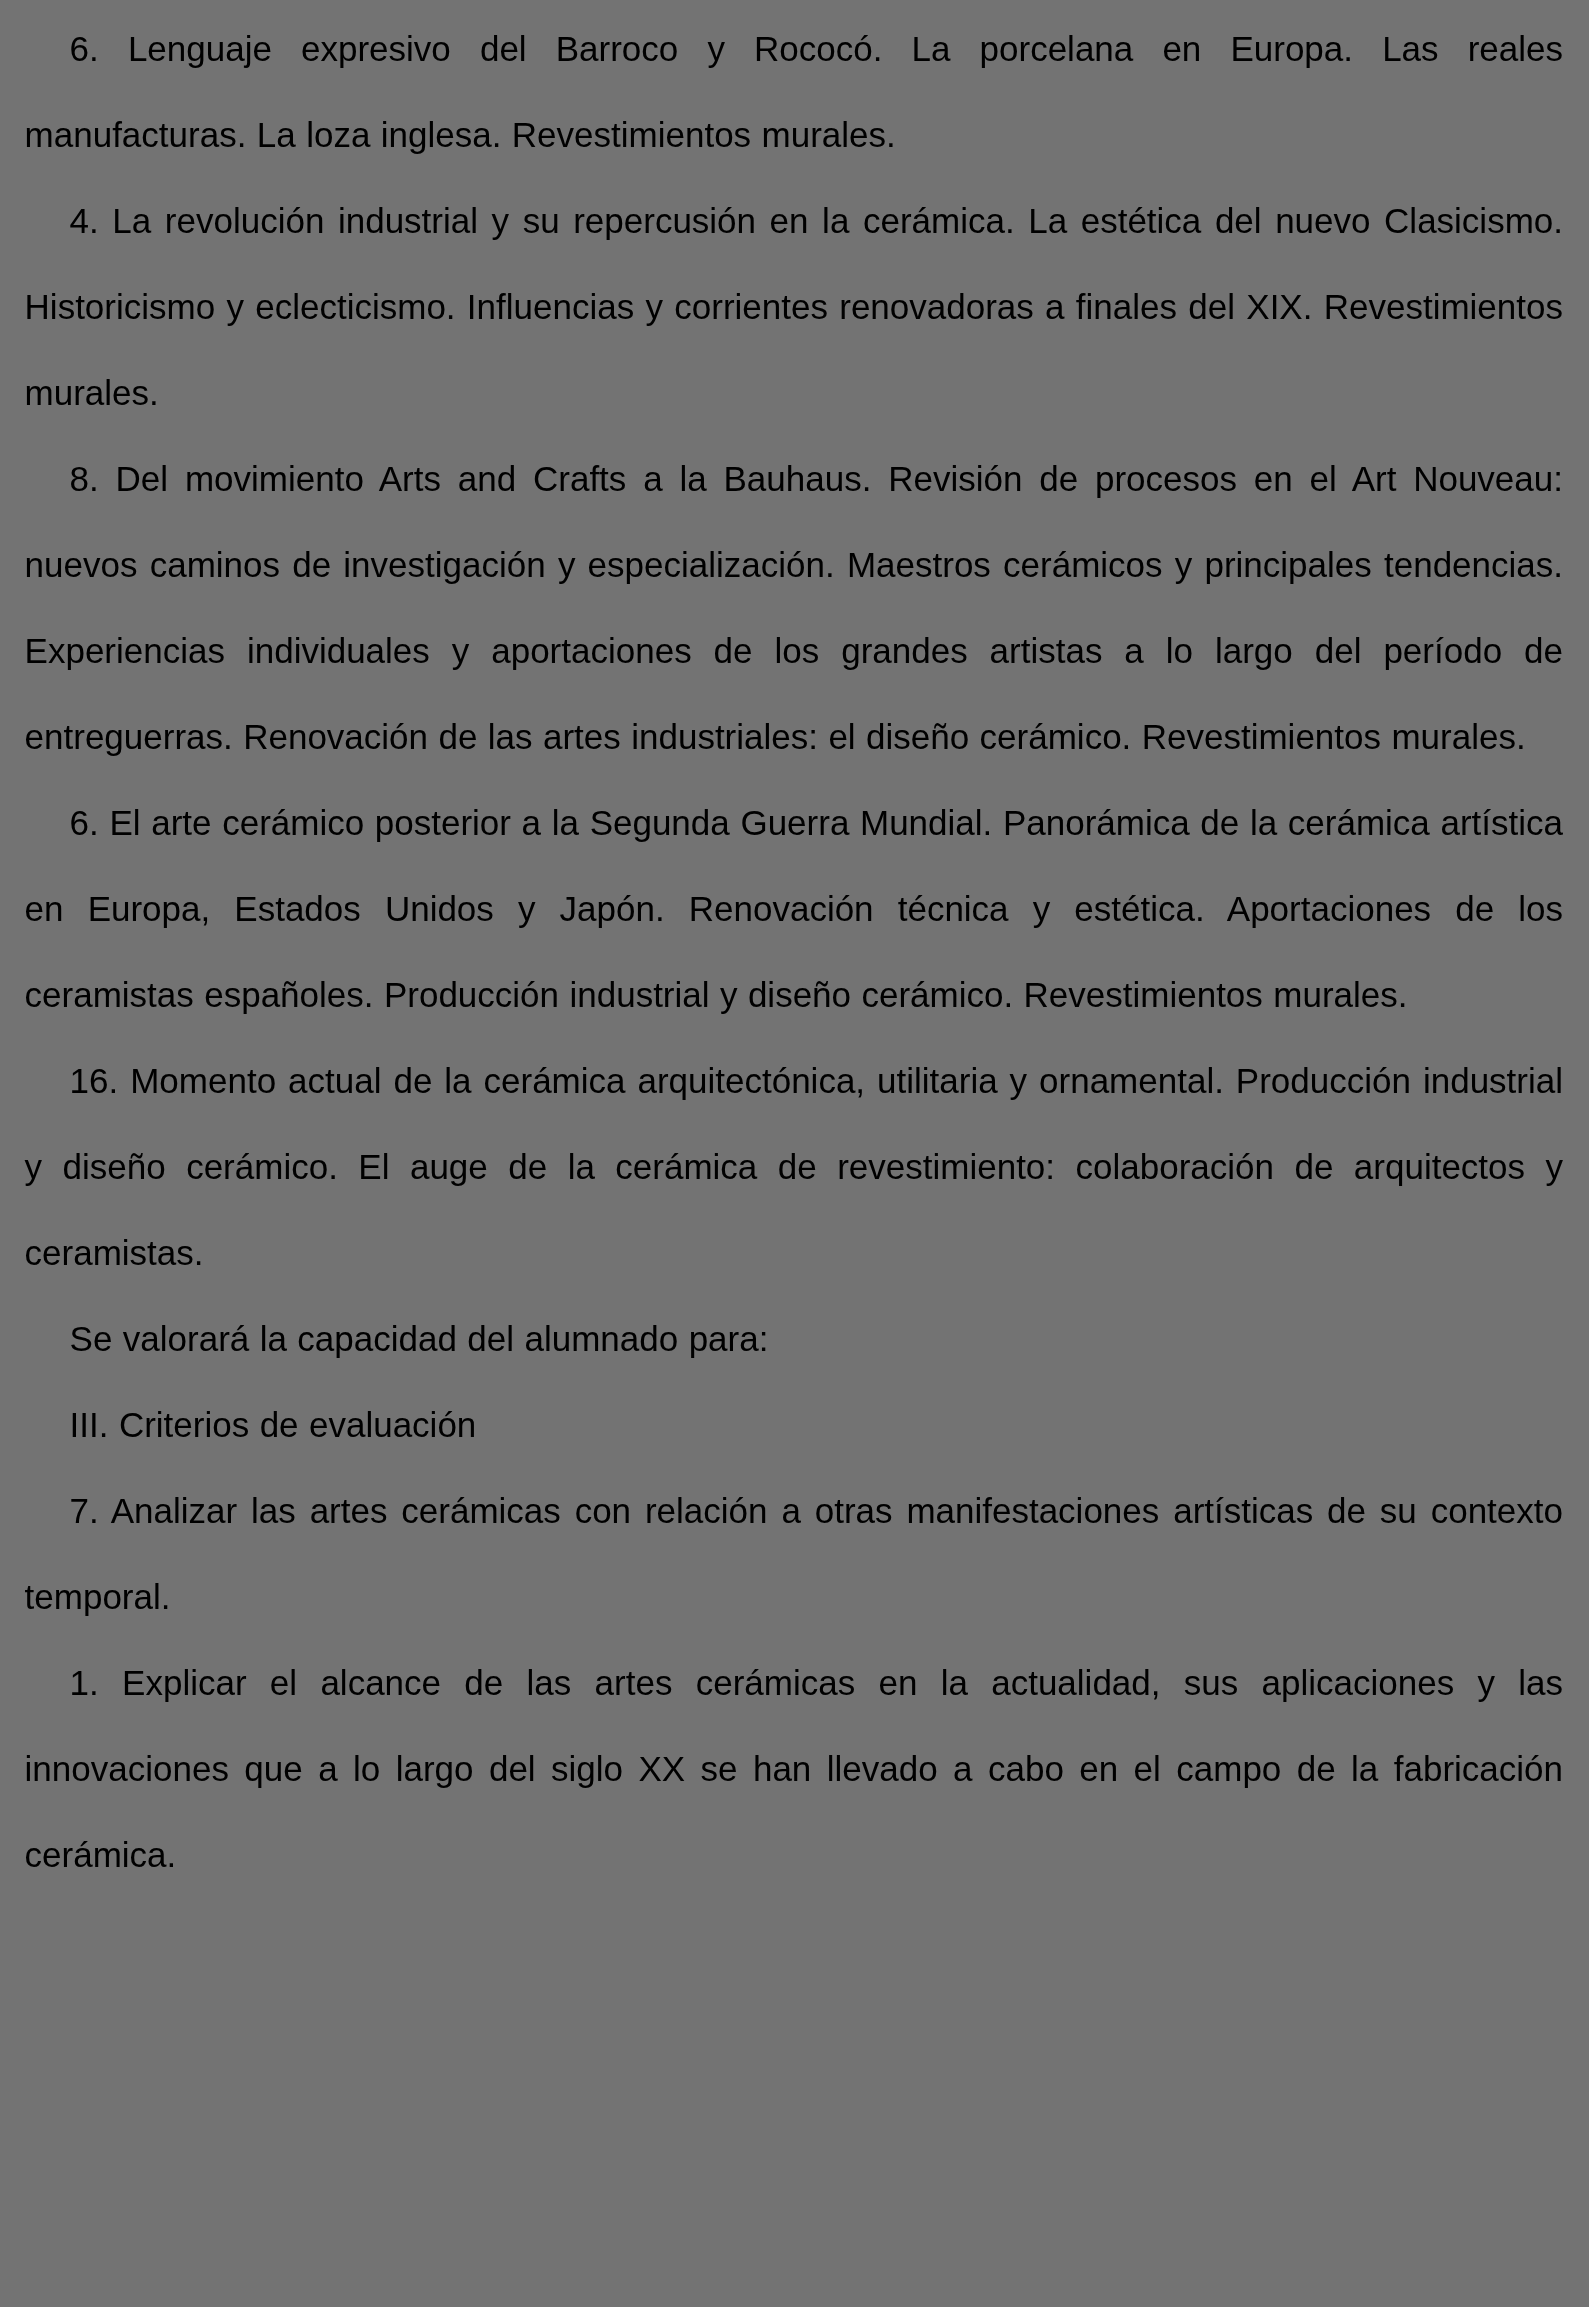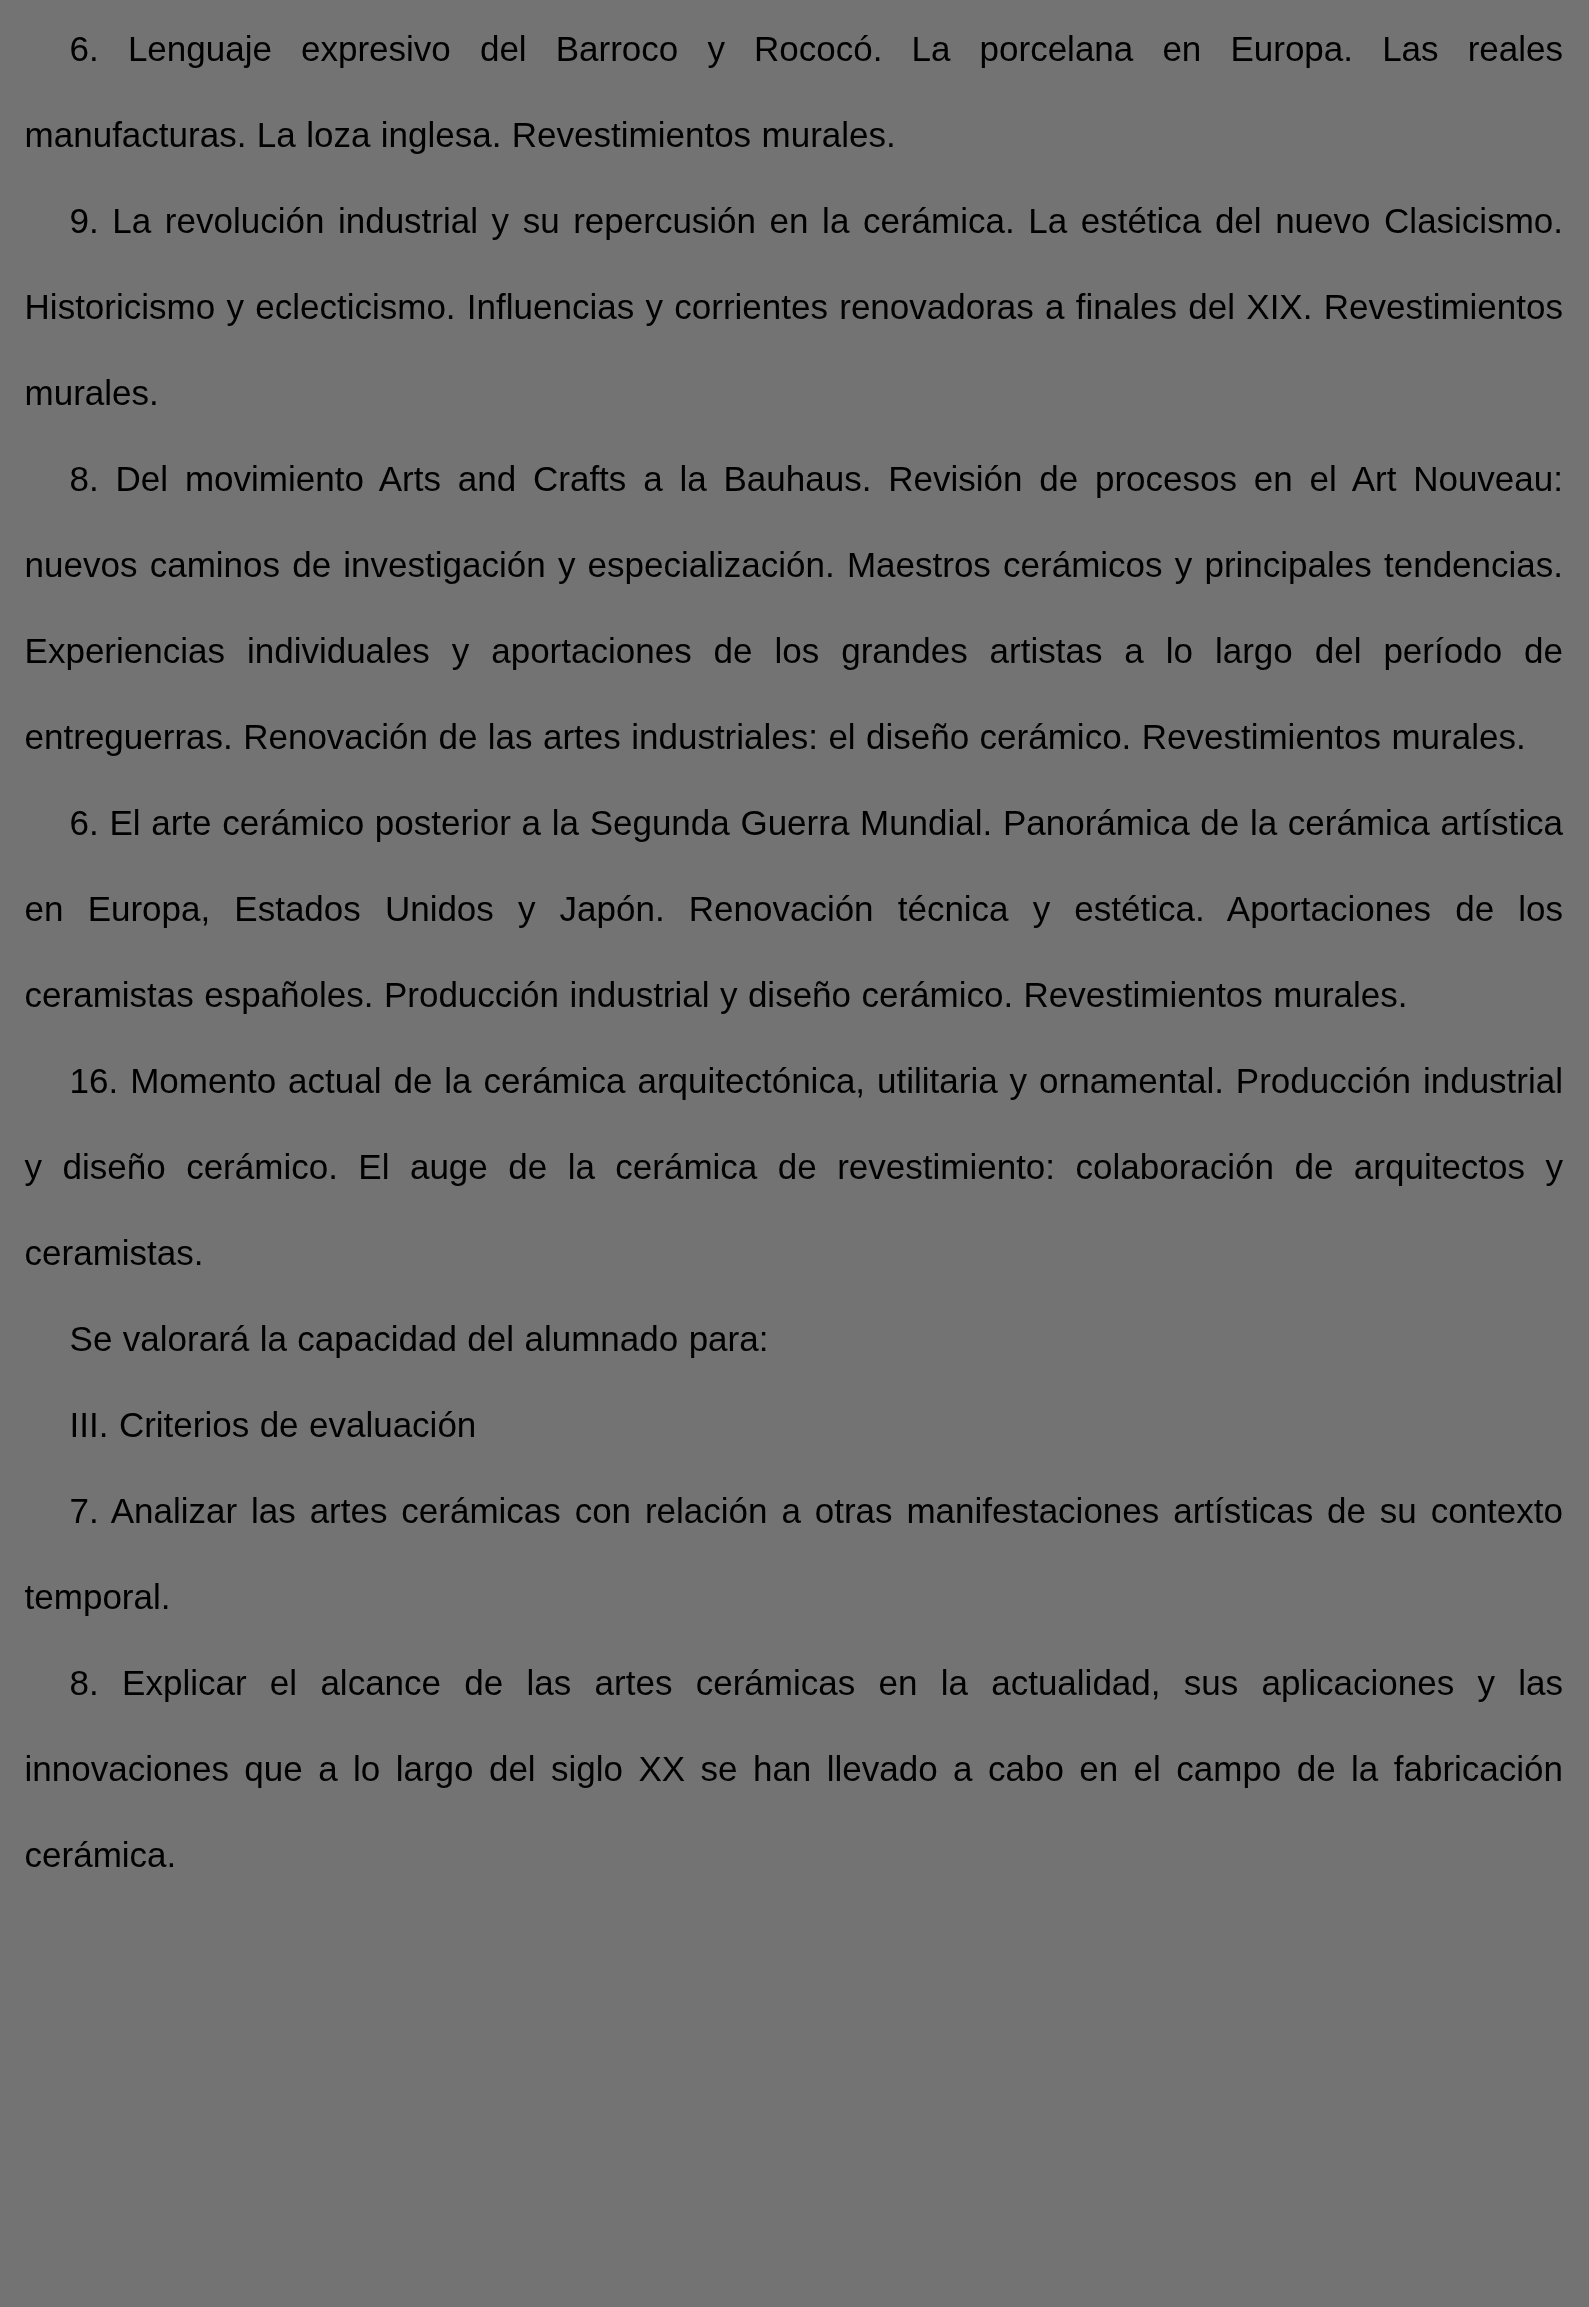--- a/index.html
+++ b/index.html
@@ -26,22 +26,22 @@
     text-align: justify;
     text-indent: 45px;
     word-spacing: 0.7px;
   }
 </style>
 </head>
 <body>
 
 <main class="page">
   <p>6. Lenguaje expresivo del Barroco y Rococó. La porcelana en Europa. Las reales manufacturas. La loza inglesa. Revestimientos murales.</p>
-  <p>9. La revolución industrial y su repercusión en la cerámica. La estética del nuevo Clasicismo. Historicismo y eclecticismo. Influencias y corrientes renovadoras a finales del XIX. Revestimientos murales.</p>
+  <p>4. La revolución industrial y su repercusión en la cerámica. La estética del nuevo Clasicismo. Historicismo y eclecticismo. Influencias y corrientes renovadoras a finales del XIX. Revestimientos murales.</p>
   <p>8. Del movimiento Arts and Crafts a la Bauhaus. Revisión de procesos en el Art Nouveau: nuevos caminos de investigación y especialización. Maestros cerámicos y principales tendencias. Experiencias individuales y aportaciones de los grandes artistas a lo largo del período de entreguerras. Renovación de las artes industriales: el diseño cerámico. Revestimientos murales.</p>
   <p>6. El arte cerámico posterior a la Segunda Guerra Mundial. Panorámica de la cerámica artística en Europa, Estados Unidos y Japón. Renovación técnica y estética. Aportaciones de los ceramistas españoles. Producción industrial y diseño cerámico.  Revestimientos murales.</p>
   <p>16. Momento actual de la cerámica arquitectónica, utilitaria y ornamental. Producción industrial y diseño cerámico. El auge de la cerámica de revestimiento: colaboración de arquitectos y ceramistas.</p>
   <p>Se valorará la capacidad del alumnado para:</p>
   <p>III. Criterios de evaluación</p>
   <p>7. Analizar las artes cerámicas con relación a otras manifestaciones artísticas de su contexto temporal.</p>
-  <p>8. Explicar el alcance de las artes cerámicas en la actualidad, sus aplicaciones y las innovaciones que a lo largo del siglo XX se han llevado a cabo en el campo de la fabricación cerámica.</p>
+  <p>1. Explicar el alcance de las artes cerámicas en la actualidad, sus aplicaciones y las innovaciones que a lo largo del siglo XX se han llevado a cabo en el campo de la fabricación cerámica.</p>
 </main>
 
 
 </body></html>

